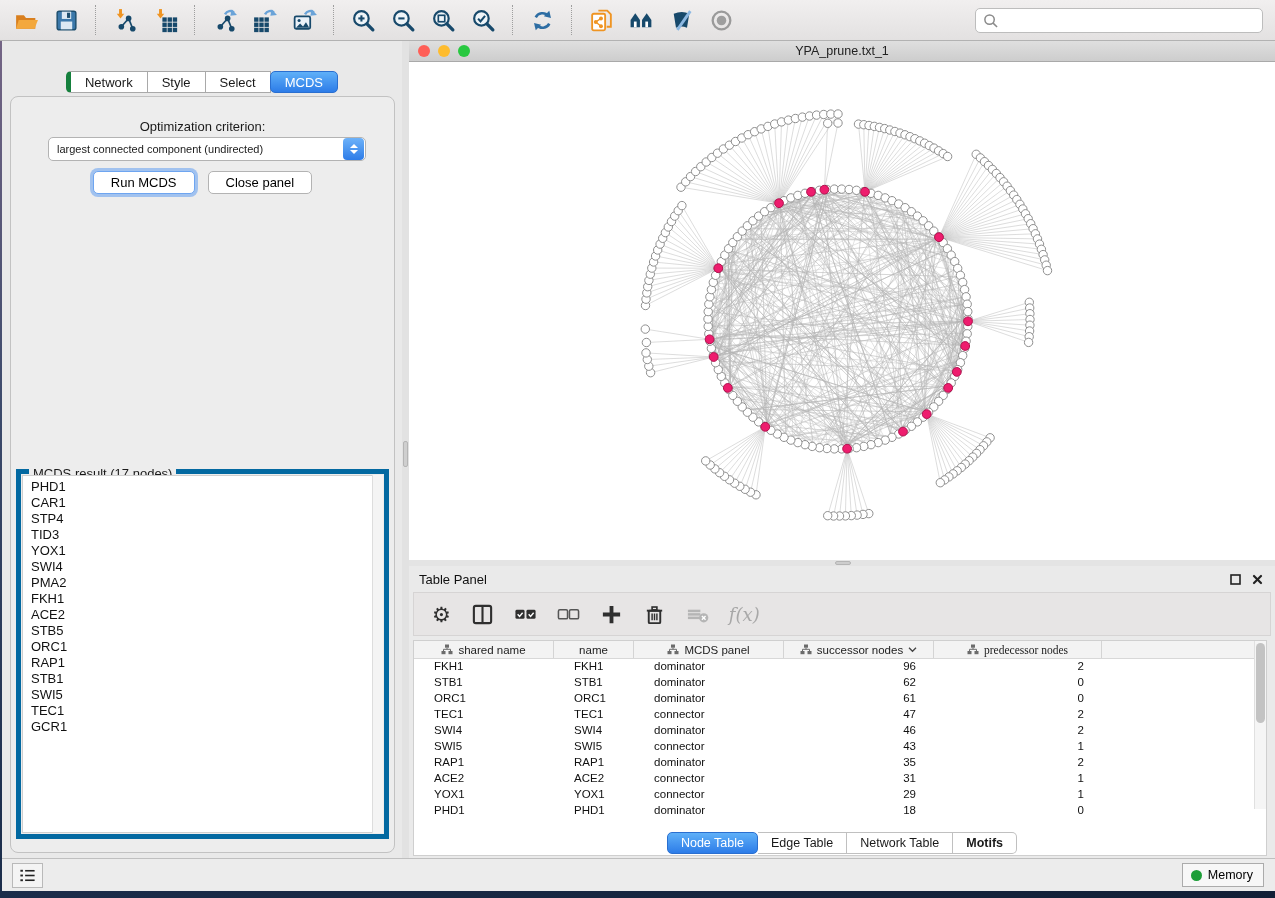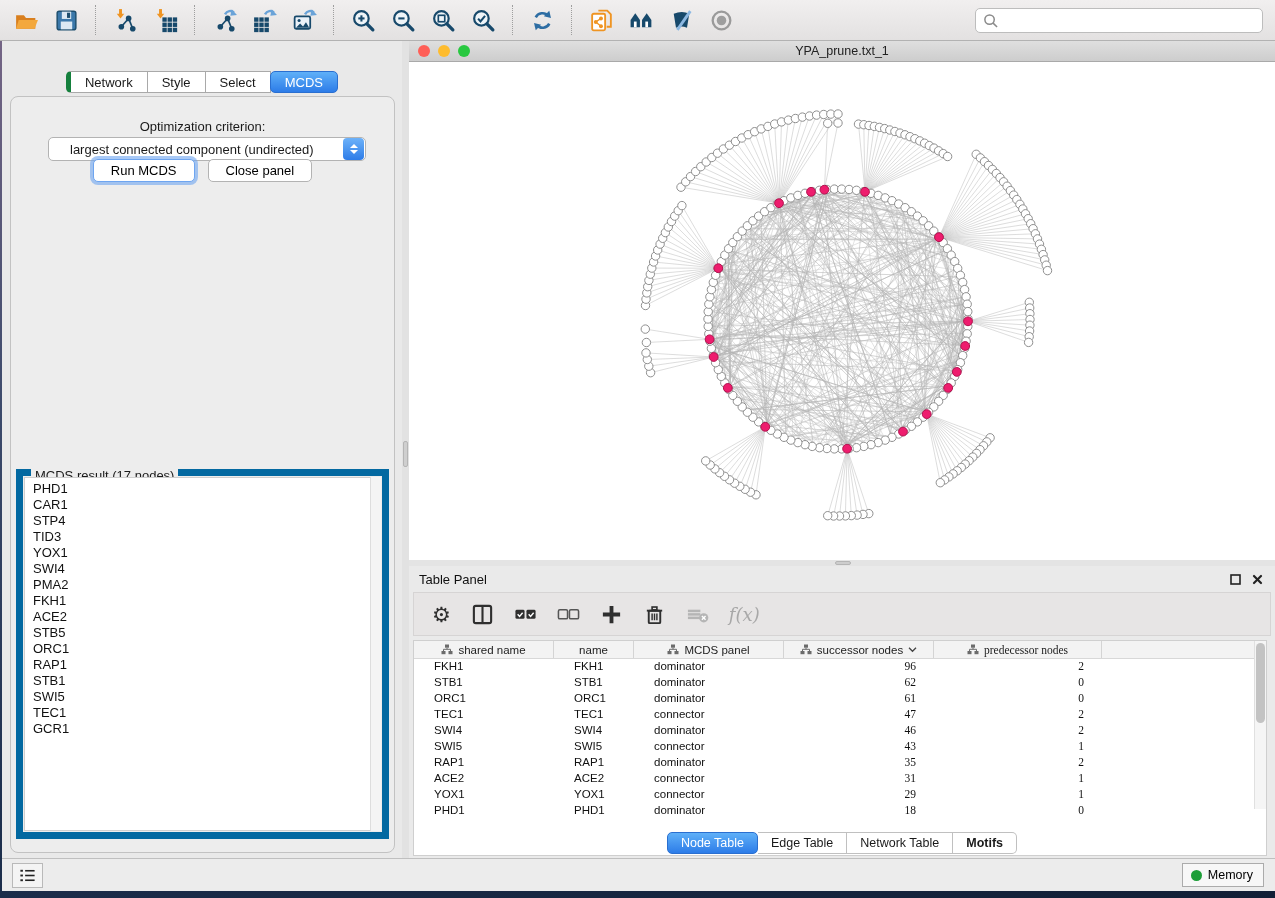--- a/index.html
+++ b/index.html
@@ -34,32 +34,32 @@
   .seg { height:22px; padding:0 14px; background:#fff; border:1px solid #a9a9a9; border-left:none;
     font-size:13px; display:flex; align-items:center; cursor:default; color:#1a1a1a; }
   .seg:first-child { border-left:5px solid #15803d; border-radius:5px 0 0 5px; }
   .seg.active { background:linear-gradient(#5fb0f8,#2d7ce8); color:#fff; border:1px solid #2a6fd0;
     border-radius:5px; margin-left:-1px; }
   .cp-body { position:absolute; left:8px; right:7px; top:55px; height:757px;
     background:#ededed; border:1px solid #c2c2c2; border-radius:8px; }
   .opt-label { text-align:center; margin-top:22px; font-size:13px; }
   .dropdown { position:absolute; left:37px; top:40px; width:318px; height:24px; background:#fff;
     border:1px solid #b3b3b3; border-radius:5px; display:flex; align-items:center; cursor:default; }
-  .dropdown .val { flex:1; padding-left:21px; font-size:13px; white-space:nowrap; overflow:hidden; }
+  .dropdown .val { flex:1; padding-left:8px; font-size:11px; white-space:nowrap; overflow:hidden; }
   .dropdown .stepper { width:21px; height:22px; border-radius:4px;
     background:linear-gradient(#6db2f9,#2d7ce8); margin-right:1px;
     display:flex; flex-direction:column; align-items:center; justify-content:center; gap:2px; }
   .stepper .up { width:0; height:0; border-left:4px solid transparent; border-right:4px solid transparent; border-bottom:4px solid #fff; }
   .stepper .dn { width:0; height:0; border-left:4px solid transparent; border-right:4px solid transparent; border-top:4px solid #fff; }
-  .btn-row { position:absolute; left:0; right:0; top:62px; display:flex; justify-content:center; gap:13px; }
+  .btn-row { position:absolute; left:0; right:0; top:74px; display:flex; justify-content:center; gap:13px; }
   .push-btn { height:23px; padding:0 17px; background:#fff; border:1px solid #b3b3b3; border-radius:5px;
     font-size:13px; font-family:"Liberation Sans", sans-serif; cursor:default; }
   .push-btn.focused { box-shadow:0 0 0 3px rgba(110,165,240,.6); border-color:#6ea5f0; }
   .groupbox { position:absolute; left:5px; right:5px; top:372px; height:370px;
-    border:7px solid #0369a1; }
+    border:5px solid #0369a1; }
   .groupbox legend-t { position:absolute; top:-8px; left:8px; background:#ededed; padding:0 4px; font-size:13px; display:block; }
   .result-list { position:absolute; left:1px; right:1px; top:1px; bottom:1px; background:#fff;
     border:1px solid #cfcfcf; overflow:hidden; padding:3px 0 0 8px; }
   .result-item { font-size:13px; line-height:16px; color:#111; cursor:default; }
   .result-scroll { position:absolute; right:1px; top:1px; bottom:1px; width:11px;
     background:#f4f4f4; border-left:1px solid #ddd; }
 
   
   .v-splitter { position:absolute; left:402px; top:41px; width:7px; height:817px; background:#e2e2e2; }
   .v-grip { position:absolute; left:1px; top:400px; width:5px; height:26px;
@@ -89,21 +89,21 @@
     border:1px solid #cfcfcf; }
   .t-head { display:flex; height:18px; background:#f3f3f3; border-bottom:1px solid #d8d8d8; }
   .th { display:flex; align-items:center; justify-content:center; gap:5px; font-size:11.5px;
     border-right:1px solid #d4d4d4; color:#222; cursor:default; }
   .th:last-child { border-right:none; }
   .th .tree { width:12px; height:11px; }
   .t-body { position:relative; }
   .tr { display:flex; height:16px; cursor:default; }
   .td { font-size:11.5px; color:#111; overflow:hidden; white-space:nowrap; padding-top:1px; }
   .td.l { padding-left:20px; text-align:left; }
-  .td.r { padding-right:18px; text-align:right;font-family:Liberation Serif, serif; }
+  .td.r { padding-right:18px; text-align:right; }
   .t-scroll { position:absolute; right:0; top:0; width:12px; height:168px; background:#f5f5f5; border-left:1px solid #e0e0e0; }
   .t-thumb { position:absolute; left:1px; right:1px; top:2px; height:80px; background:#c3c3c3; border-radius:5px; }
   .tp-tabs { position:absolute; left:0; right:0; top:266px; display:flex; justify-content:center; }
   .tp-seg { height:22px; padding:0 13px; background:#fff; border:1px solid #c0c0c0; border-left:none;
     font-size:12.5px; display:flex; align-items:center; cursor:default; }
   .tp-seg:first-child { border-left:1px solid #c0c0c0; border-radius:5px 0 0 5px; }
   .tp-seg:last-child { border-radius:0 5px 5px 0;font-weight:bold; }
   .tp-seg.active { background:linear-gradient(#5fb0f8,#2d7ce8); color:#fff; border-color:#2a6fd0; border-radius:5px; }
 
   

